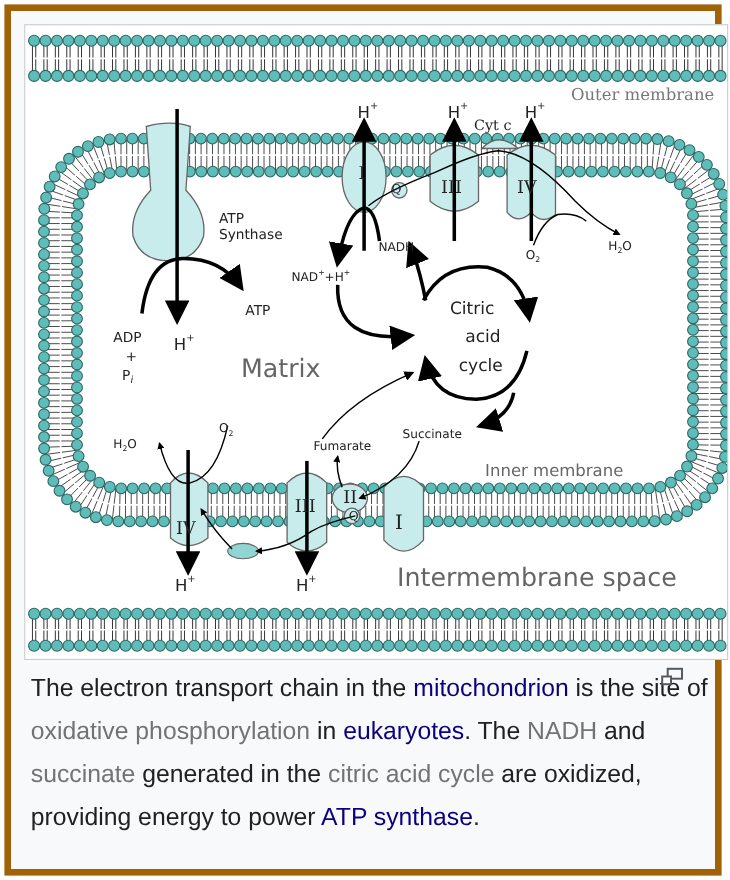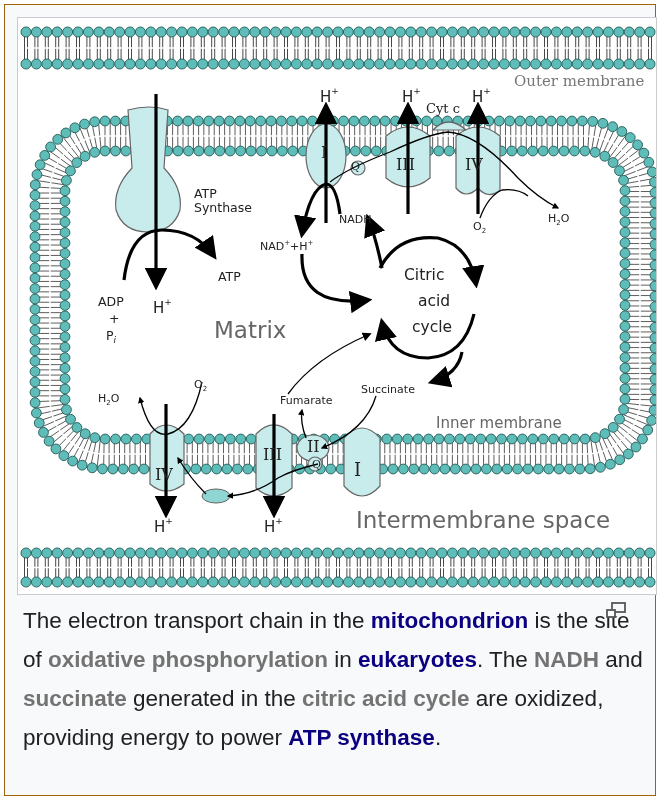--- a/index.html
+++ b/index.html
@@ -1,21 +1,21 @@
 <!DOCTYPE html>
 <html><head>
 <meta charset="utf-8">
 <style>
   html, body { margin:0; padding:0; background:#ffffff; }
   body { width:664px; height:800px; position:relative; overflow:hidden; font-family:"Liberation Sans", sans-serif; }
-  .thumb { position:absolute; left:4px; top:4px; width:652px; height:792px; background:#f8f9fa; border:1px solid #a16207; box-sizing:border-box; }
+  .thumb { position:absolute; left:4px; top:4px; width:652px; height:792px; background:#f8f9fa; border:6px solid #a16207; box-sizing:border-box; }
   .image-frame { position:absolute; left:12px; top:12px; width:640px; height:578px; background:#ffffff; border:1px solid #c8ccd1; box-sizing:border-box; overflow:hidden; }
   .image-frame svg { position:absolute; left:0; top:0; }
   .caption { position:absolute; left:18px; top:596px; width:620px; font-size:22.5px; line-height:39px; color:#202122; }
-  .caption a { text-decoration:none;font-weight:bold; }
+  .caption a { text-decoration:none; }
   .caption .link { color:#737373; }
   .caption .link-visited { color:#0b0080; }
   .magnify { position:absolute; right:28px; top:596px; width:22px; height:18px; cursor:pointer; }
   .lbl { font-family:"DejaVu Sans", sans-serif; fill:#222; }
   .lbl-serif { font-family:"DejaVu Serif", serif; fill:#222; }
   .lbl-grey { font-family:"DejaVu Sans", sans-serif; fill:#666; }
   .lbl-grey-serif { font-family:"DejaVu Serif", serif; fill:#777; }
 </style>
 </head>
 <body>

